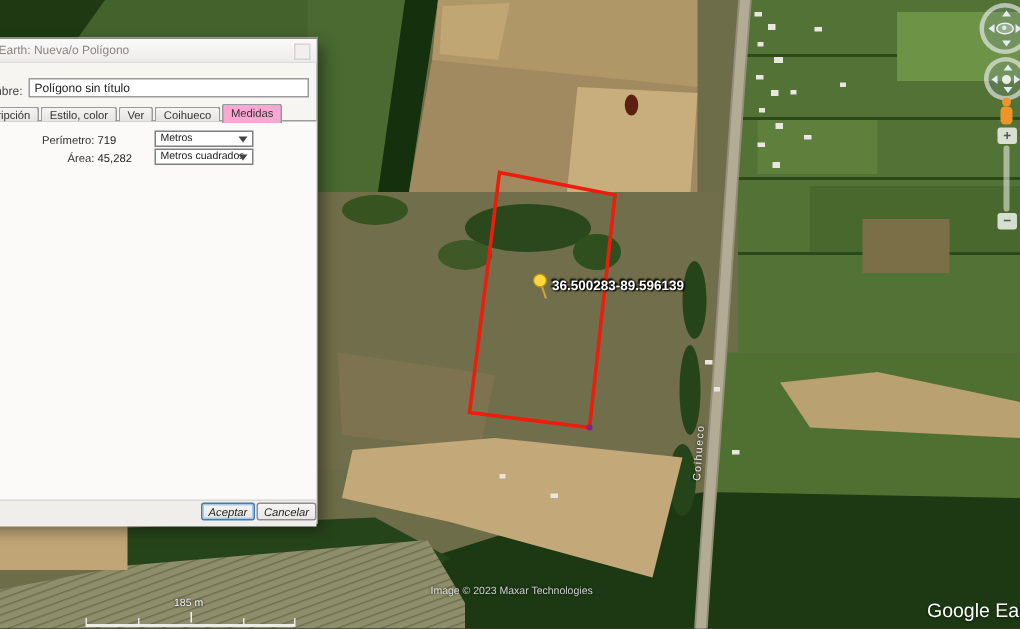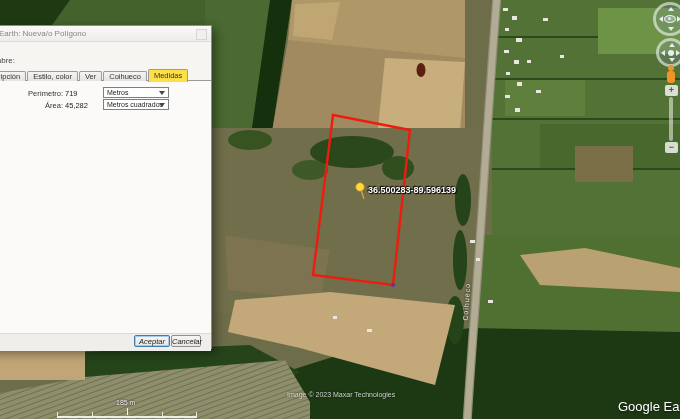--- a/index.html
+++ b/index.html
@@ -55,35 +55,35 @@
   .titlebar .title{position:absolute;left:8px;top:3px;font-size:8px;color:#8a8780;white-space:nowrap;}
   .title-btn{position:absolute;right:4px;top:3px;width:9px;height:9px;background:#f2f0ee;border:1px solid #d8d5d1;}
   .name-label{position:absolute;left:0;top:30px;width:52px;text-align:right;color:#444;}
   .name-input{position:absolute;left:56px;top:26px;width:187px;height:13px;background:#fff;
     border:1px solid #999;box-sizing:border-box;font-size:8px;padding:0 0 0 3px;
     font-family:"Liberation Sans",sans-serif;color:#222;}
   .tabs{position:absolute;left:12px;top:44px;display:flex;align-items:flex-end;height:11px;z-index:2;}
   .tab{height:9px;line-height:9px;padding:0 5px;margin-right:1px;font-size:7.5px;color:#333;
     background:linear-gradient(#f5f4f2,#e5e3e0);border:1px solid #9a9a9a;border-bottom:none;
     border-radius:2px 2px 0 0;white-space:nowrap;}
-  .tab.active{background:#fde047;height:12px;line-height:11px;position:relative;top:1px;}
+  .tab.active{background:#f9a8d4;height:12px;line-height:11px;position:relative;top:1px;}
   .panel{position:absolute;left:0;top:54px;right:0;height:253px;background:#fbfaf8;border-top:1px solid #9a9a9a;}
   .frow-label{position:absolute;left:0;width:100px;text-align:right;font-size:7.5px;color:#333;}
   .frow-value{position:absolute;left:102px;width:34px;text-align:left;font-size:7.5px;color:#222;}
   .select{position:absolute;left:140px;width:66px;height:11px;background:#fff;border:1px solid #7f7f7f;
     box-sizing:border-box;font-size:7px;color:#222;}
   .select .sel-text{position:absolute;left:3px;top:1px;white-space:nowrap;}
   .sel-arrow{position:absolute;right:3px;top:3px;width:0;height:0;
     border-left:3px solid transparent;border-right:3px solid transparent;border-top:4px solid #444;}
   .footer{position:absolute;left:0;right:0;top:307px;height:17px;background:#f0eeeb;border-top:1px solid #dbd9d5;}
   .btn{position:absolute;top:309px;height:12px;font-size:7.5px;text-align:center;line-height:11px;
     background:linear-gradient(#f6f5f4,#e8e6e3);border:1px solid #8f8f8f;border-radius:2px;
     box-sizing:border-box;color:#222;font-style:italic;}
   .btn-ok{left:171px;width:36px;border-color:#3c7fb1;box-shadow:inset 0 0 0 1px #a9c9e8;}
-  .btn-cancel{left:208px;width:30px;}
+  .btn-cancel{left:208px;width:40px;}
 </style>
 </head>
 <body>
 
 <div class="screen">
 
   <div style="position:absolute;inset:0;">
     <svg class="map-svg" width="680" height="419">
       <defs>
         <pattern id="vines" width="5" height="5" patternUnits="userSpaceOnUse" patternTransform="rotate(70)">
@@ -197,20 +197,21 @@
     <div class="zoom-track"></div>
     <div class="zoom-btn" style="top:57px;">−</div>
   </div>
 
   <div class="dialog">
     <div class="titlebar">
       <span class="title">Google Earth: Nueva/o Polígono</span>
       <span class="title-btn"></span>
     </div>
     <div class="name-label">Nombre:</div>
+    <input class="name-input" value="Polígono sin título" style="">
     <div class="tabs">
       <div class="tab">Descripción</div>
       <div class="tab">Estilo, color</div>
       <div class="tab">Ver</div>
       <div class="tab">Coihueco</div>
       <div class="tab active">Medidas</div>
     </div>
     <div class="panel"></div>
     <div class="frow-label" style="top:63px;">Perímetro:</div>
     <div class="frow-value" style="top:63px;">719</div>

